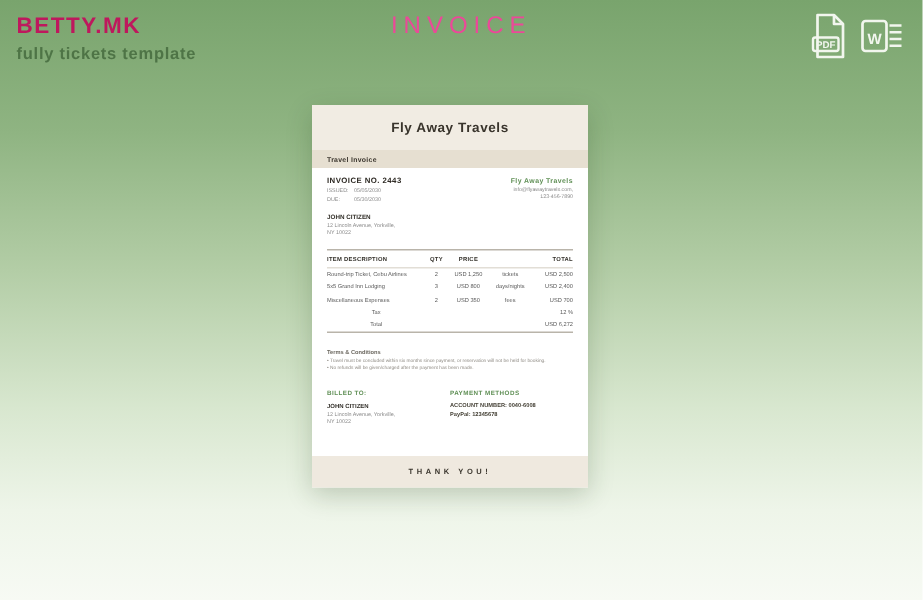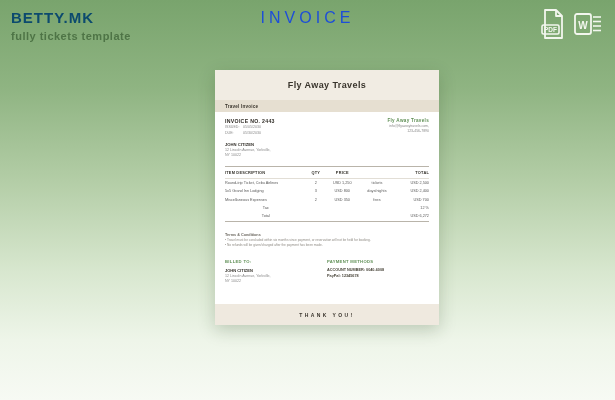--- a/index.html
+++ b/index.html
@@ -3,31 +3,31 @@
 <meta charset="utf-8">
 <style>
   * { margin:0; padding:0; box-sizing:border-box; }
   html,body { width:615px; height:400px; overflow:hidden; }
   body {
     font-family:"Liberation Sans", sans-serif;
     background:linear-gradient(180deg,#79a46d 0%,#8fb482 22%,#b3cda6 45%,#d8e7cf 68%,#eef5e9 85%,#f7faf4 100%);
     position:relative;
   }
   
-  .brand { position:absolute; left:11px; top:9px; color:#0c4a6e; font-size:15px;
+  .brand { position:absolute; left:11px; top:9px; color:#be185d; font-size:15px;
            font-weight:bold; letter-spacing:1px; }
   .tagline { position:absolute; left:11px; top:30px; color:#4e7446; font-size:11px;
              font-weight:bold; letter-spacing:0.5px; }
   .page-title { position:absolute; top:9px; left:0; width:615px; text-align:center;
-                color:#1d4ed8; font-size:16px; letter-spacing:4px; font-weight:normal; }
+                color:#ec4899; font-size:16px; letter-spacing:4px; font-weight:normal; }
   .dl-icons { position:absolute; right:12px; top:8px; display:flex; gap:7px; }
   .dl-icons svg { display:block; }
 
   
-  .doc { position:absolute; left:215px; top:70px; width:224px; height:255px;
+  .doc { position:absolute; left:208px; top:70px; width:184px; height:255px;
          background:#ffffff; box-shadow:0 5px 16px rgba(30,60,25,.22); }
   .doc-header { height:30px; background:#f1ece3; display:flex; align-items:center;
                 justify-content:center; }
   .doc-title { font-size:9px; font-weight:bold; color:#39342c; letter-spacing:0.4px; }
   .doc-strip { height:12px; background:#e6dfd1; display:flex; align-items:center;
                padding-left:10px; }
   .strip-label { font-size:4.6px; font-weight:bold; color:#3a352d; letter-spacing:0.2px; }
   .doc-body { padding:6px 10px 0 10px; color:#4a4a4a; }
   .row-flex { display:flex; justify-content:space-between; }
   .inv-no { font-size:5.2px; font-weight:bold; color:#2f2b25; letter-spacing:0.3px; }

